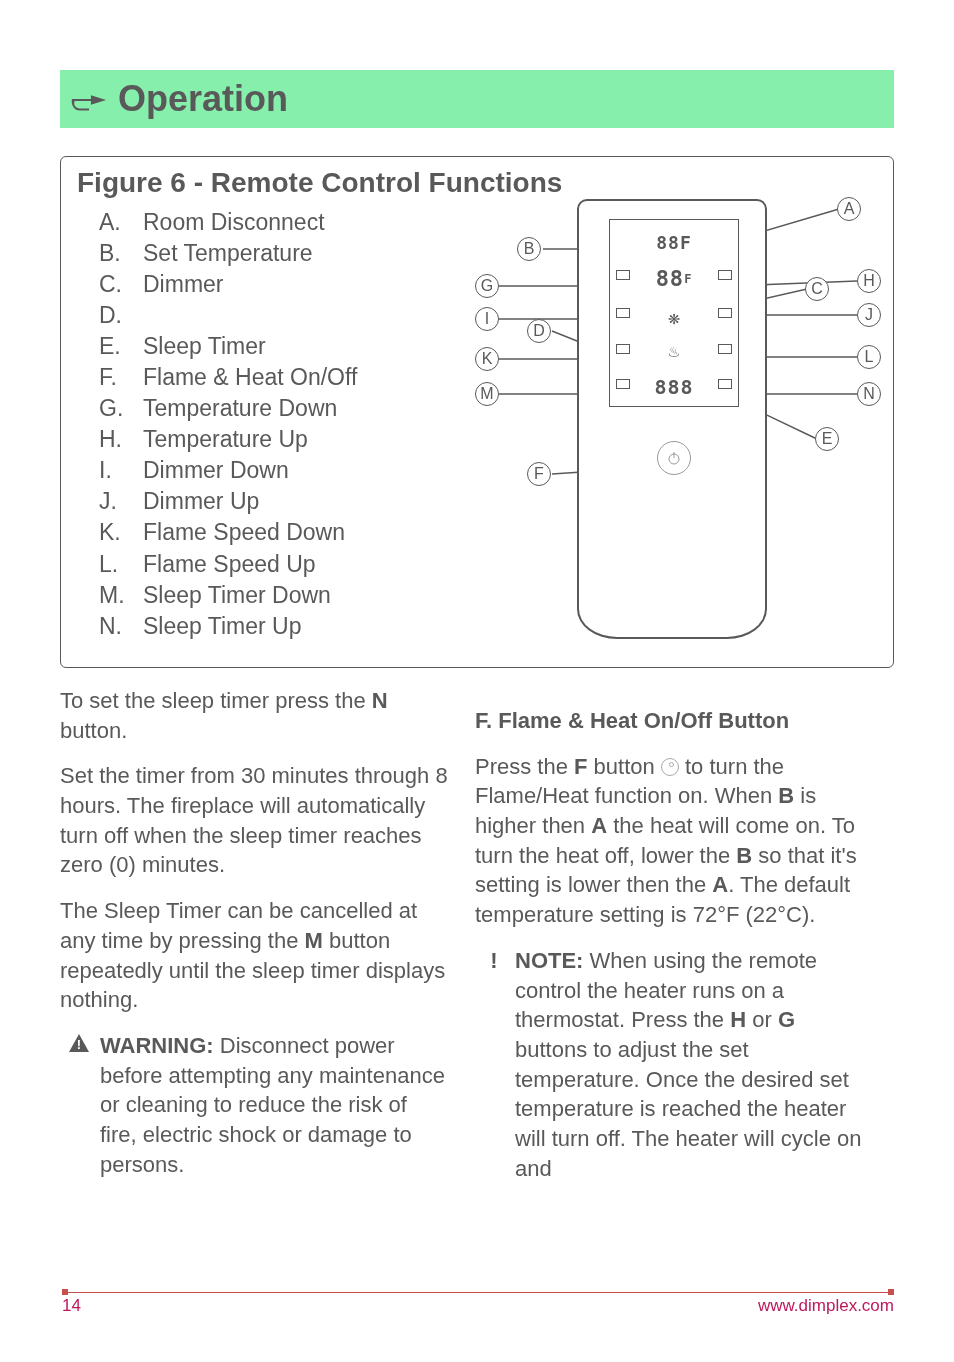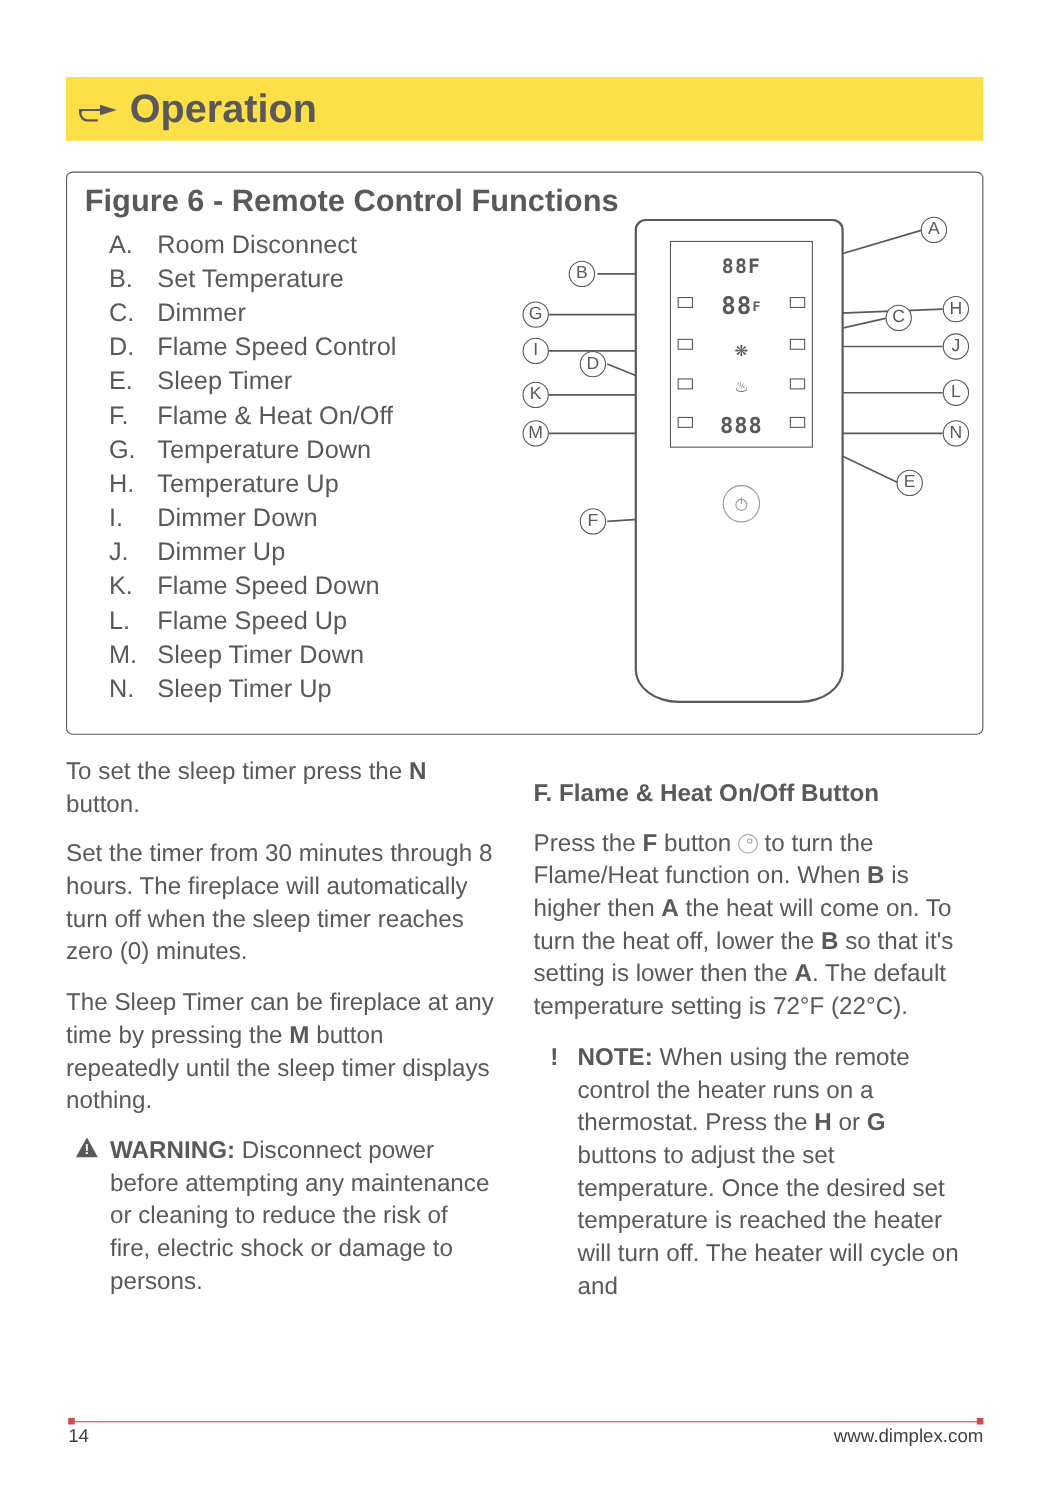--- a/index.html
+++ b/index.html
@@ -6,21 +6,21 @@
   body {
     width: 954px;
     height: 1362px;
     background: #fff;
     font-family: Arial, Helvetica, sans-serif;
     color: #595959;
     position: relative;
     padding: 70px 60px 50px 60px;
   }
   .header-bar {
-    background: #fde047;
+    background: #86efac;
     padding: 8px 10px;
     margin-bottom: 28px;
     display: flex;
     align-items: center;
     gap: 10px;
   }
   .header-bar .hand-icon {
     width: 38px;
     height: 28px;
     flex-shrink: 0;
@@ -107,21 +107,21 @@
     width: 24px; height: 24px;
     border: 1.5px solid #595959;
     border-radius: 50%;
     display: flex; align-items: center; justify-content: center;
     font-size: 16px;
     background: #fff;
     z-index: 5;
   }
   .columns {
     display: flex;
-    gap: 30px;
+    gap: 20px;
     font-size: 22px;
     line-height: 1.35;
   }
   .col { width: 395px; }
   .col p { margin-bottom: 16px; }
   .sub-head { font-weight: bold; margin-bottom: 4px; margin-top: 20px; }
   .note-block, .warn-block {
     display: flex;
     gap: 10px;
     padding-left: 8px;
@@ -132,21 +132,21 @@
     text-align: center;
   }
   .note-block .body, .warn-block .body { flex: 1; padding-right: 6px; }
   .footer {
     position: absolute;
     left: 62px; right: 60px; bottom: 46px;
     border-top: 1px solid #c94f4f;
     display: flex; justify-content: space-between;
     font-size: 17px;
     padding-top: 3px;
-    color: #404040;
+    color: #be185d;
   }
   .footer-mark-l, .footer-mark-r {
     position: absolute;
     top: -4px;
     width: 6px; height: 6px;
     background: #c94f4f;
   }
   .footer-mark-l { left: 0; }
   .footer-mark-r { right: 0; }
   .inline-icon {
@@ -182,21 +182,20 @@
       <li>
           <span class="letter">B.</span>
           <span>Set Temperature</span>
         </li>
       <li>
           <span class="letter">C.</span>
           <span>Dimmer</span>
         </li>
       <li>
           <span class="letter">D.</span>
-          <span>Flame Speed Control</span>
         </li>
       <li>
           <span class="letter">E.</span>
           <span>Sleep Timer</span>
         </li>
       <li>
           <span class="letter">F.</span>
           <span>Flame &amp; Heat On/Off</span>
         </li>
       <li>
@@ -292,21 +291,21 @@
         </div>
       </div>
     </div>
   </div>
 </div>
 
 <div class="columns">
   <div class="col">
     <p><span>To set the sleep timer press the </span><b>N</b><span> button.</span></p>
     <p>Set the timer from 30 minutes through 8 hours.  The fireplace will automatically turn off when the sleep timer reaches zero (0) minutes.</p>
-    <p><span>The Sleep Timer can be fireplace at any time by pressing the </span><b>M</b><span> button repeatedly until the sleep timer displays nothing.</span></p>
+    <p><span>The Sleep Timer can be cancelled at any time by pressing the </span><b>M</b><span> button repeatedly until the sleep timer displays nothing.</span></p>
     <div class="warn-block">
       <div class="mark">
         <svg width="22" height="20" viewBox="0 0 22 20">
             <path d="M11 1 L21 19 L1 19 Z" fill="#595959"></path>
             <text x="11" y="16" text-anchor="middle" fill="#fff" font-size="13" font-weight="bold">!</text>
           </svg>
       </div>
       <div class="body"><b>WARNING:</b><span>  Disconnect power before attempting any maintenance or cleaning to reduce the risk of fire, electric shock or damage to persons.</span></div>
     </div>
   </div>

